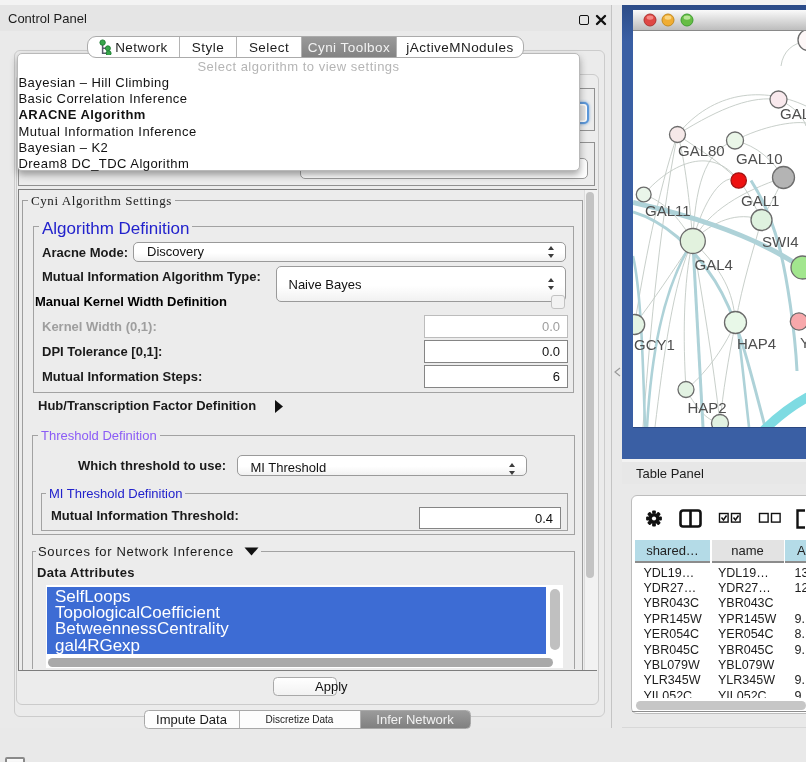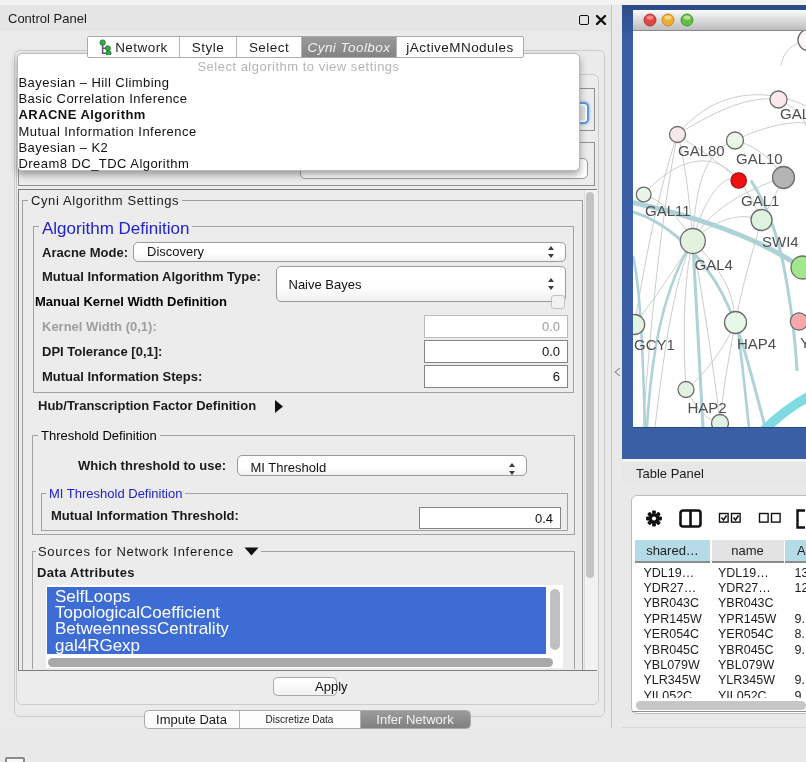--- a/index.html
+++ b/index.html
@@ -14,21 +14,21 @@
   background:
    linear-gradient(#3c3c3c,#3c3c3c);
   -webkit-mask:none;}
 .combo .arr{background:none;position:relative;}
 .combo .arr:before{content:"";position:absolute;left:1px;top:0;border-left:3.3px solid transparent;border-right:3.3px solid transparent;border-bottom:4.3px solid #3c3c3c;}
 .combo .arr:after{content:"";position:absolute;left:1px;bottom:0;border-left:3.3px solid transparent;border-right:3.3px solid transparent;border-top:4.3px solid #3c3c3c;}
 .field{border:1px solid #858585;background:#fff;box-sizing:border-box;font-size:13px;color:#111;
   text-align:right;padding-right:7px;line-height:21px;}
 .tab{display:flex;align-items:center;justify-content:center;font-size:13.5px;letter-spacing:0.45px;color:#1c1c1c;
   border-right:1px solid #b4b4b4;box-sizing:border-box;height:100%;}
-.tab.sel{background:linear-gradient(#9a9a9a,#838383);color:#f2f2f2;font-style:italic;}
+.tab.sel{background:linear-gradient(#9a9a9a,#838383);color:#f2f2f2;}
 </style>
 </head>
 <body>
 
 <div class="abs" style="left:1px;top:0;width:2px;height:3px;background:#555;"></div>
 <div class="abs" id="cpwin" style="left:0;top:5;width:611px;height:728px;background:#eaeaea;border-right:1px solid #c4c4c4;"></div>
 <div class="abs" style="left:0;top:0;width:806px;height:5px;background:#f3f3f3;"></div>
 <div class="abs" style="left:0;top:5px;width:611px;height:26px;background:#e5e5e5;"></div>
 <div class="abs r13" style="left:8px;top:11px;color:#1c1c1c;">Control Panel</div>
 
@@ -43,21 +43,21 @@
 
 <div class="abs" style="left:18px;top:87.5px;width:576.5px;height:43px;border:1px solid #909090;box-sizing:border-box;"></div>
 
 <div class="abs" style="left:500px;top:101.5px;width:88.5px;height:22.5px;border-radius:5px;background:#e2e2e2;border:2.5px solid #5b97d9;box-shadow:0 0 3px rgba(85,150,216,0.9), 0 0 0 1.5px #fff inset;box-sizing:border-box;"></div>
 <div class="abs" style="left:18px;top:142px;width:576.5px;height:43.5px;border:1px solid #909090;box-sizing:border-box;"></div>
 <div class="abs" style="left:300px;top:157.5px;width:288px;height:21.5px;border-radius:5px;background:#fff;border:1px solid #9a9a9a;box-sizing:border-box;"></div>
 
 <div class="abs" style="left:17.5px;top:189px;width:579.5px;height:482px;border:1px solid #7d7d7d;background:#ececec;box-sizing:border-box;"></div>
 
 <div class="abs" style="left:21.5px;top:200px;width:561px;height:470px;border:1px solid #9e9e9e;border-bottom:none;box-sizing:border-box;"></div>
-<div class="abs r13" style="left:28px;top:193px;background:#ececec;padding:0 3px;letter-spacing:0.6px;">Cyni Algorithm Settings</div>
+<div class="abs r13" style="left:28px;top:193px;background:#ececec;padding:0 3px;letter-spacing:0.6px;font-family:Liberation Serif, serif;">Cyni Algorithm Settings</div>
 
 <div class="abs" style="left:33px;top:226px;width:541px;height:167px;border:1px solid #a2a2a2;box-sizing:border-box;"></div>
 <div class="abs" style="left:39px;top:219px;background:#ececec;padding:0 3px;font-size:17px;color:#2222cc;">Algorithm Definition</div>
 
 <div class="abs b13" style="left:42px;top:245px;">Aracne Mode:</div>
 <div class="abs combo" style="left:133px;top:241.5px;width:433px;height:20.5px;">
     <span style="margin-left:13px;">Discovery</span>
     <span class="arr"></span>
   </div>
 <div class="abs b13" style="left:42px;top:269px;">Mutual Information Algorithm Type:</div>
@@ -77,21 +77,21 @@
 
 <div class="abs b13" style="left:42px;top:369px;">Mutual Information Steps:</div>
 <div class="abs field" style="left:424px;top:365px;width:144px;height:23px;">6</div>
 
 <div class="abs b13" style="left:38px;top:398px;">Hub/Transcription Factor Definition</div>
 <svg class="abs" style="left:274px;top:399px;" width="10" height="16" viewBox="0 0 10 16">
     <path d="M1 1 L9 7.5 L1 14 Z" fill="#111"></path>
   </svg>
 
 <div class="abs" style="left:32px;top:435px;width:543px;height:100px;border:1px solid #a2a2a2;box-sizing:border-box;"></div>
-<div class="abs" style="left:38px;top:428px;background:#ececec;padding:0 3px;font-size:13px;color:#000000;text-align:right;">Threshold Definition</div>
+<div class="abs" style="left:38px;top:428px;background:#ececec;padding:0 3px;font-size:13px;color:#8b5cf6;text-align:right;">Threshold Definition</div>
 
 <div class="abs b13" style="left:78px;top:458px;">Which threshold to use:</div>
 <div class="abs combo" style="left:236.5px;top:455px;width:290.5px;height:21px;align-items:flex-end;">
     <span style="margin-left:13px;">MI Threshold</span>
     <span class="arr"></span>
   </div>
 
 <div class="abs" style="left:41px;top:493px;width:526.5px;height:38px;border:1px solid #a2a2a2;box-sizing:border-box;"></div>
 <div class="abs" style="left:46px;top:486px;background:#ececec;padding:0 3px;font-size:13px;color:#2222cc;">MI Threshold Definition</div>
 <div class="abs b13" style="left:51px;top:508px;">Mutual Information Threshold:</div>
@@ -127,21 +127,21 @@
 
 <div class="abs" id="popup" style="left:17px;top:52.9px;width:563px;height:118.5px;background:#fff;border:1px solid #b9b9b9;border-radius:5px;box-sizing:border-box;box-shadow:0 4px 7px rgba(60,60,60,0.45);"></div>
 <div class="abs" style="left:17px;top:59px;width:563px;text-align:center;font-size:13px;letter-spacing:0.5px;color:#b5b5b5;">Select algorithm to view settings</div>
 <div class="abs" style="left:18.5px;top:75px;font-size:13px;letter-spacing:0.45px;color:#111;line-height:16.2px;white-space:pre;">Bayesian – Hill Climbing
 Basic Correlation Inference
 <b>ARACNE Algorithm</b>
 Mutual Information Inference
 Bayesian – K2
 Dream8 DC_TDC Algorithm</div>
 
-<div class="abs" id="tabbar" style="left:87px;top:36px;width:437px;height:22px;border:1px solid #ababab;border-radius:2px;background:#fff;box-sizing:border-box;overflow:hidden;display:flex;">
+<div class="abs" id="tabbar" style="left:87px;top:36px;width:437px;height:22px;border:1px solid #ababab;border-radius:9px;background:#fff;box-sizing:border-box;overflow:hidden;display:flex;">
  <div class="tab" style="width:92px;"><svg width="13" height="16" viewBox="0 0 13 16" style="margin-right:3px;">
         <path d="M3.6 4 V14.2 H9 M3.6 9.3 H7.6" fill="none" stroke="#565b6b" stroke-width="1.5"></path>
         <circle cx="3.6" cy="3.6" r="2.7" fill="#37a64a" stroke="#1c7a31" stroke-width="0.9"></circle>
         <circle cx="8.9" cy="9.3" r="2.5" fill="#37a64a" stroke="#1c7a31" stroke-width="0.9"></circle>
         <circle cx="9.6" cy="14.2" r="2.5" fill="#37a64a" stroke="#1c7a31" stroke-width="0.9"></circle>
       </svg>Network</div>
  <div class="tab" style="width:57px;">Style</div>
  <div class="tab" style="width:65px;">Select</div>
  <div class="tab sel" style="width:95px;">Cyni Toolbox</div>
  <div class="tab" style="flex:1;border-right:none;">jActiveMNodules</div>

